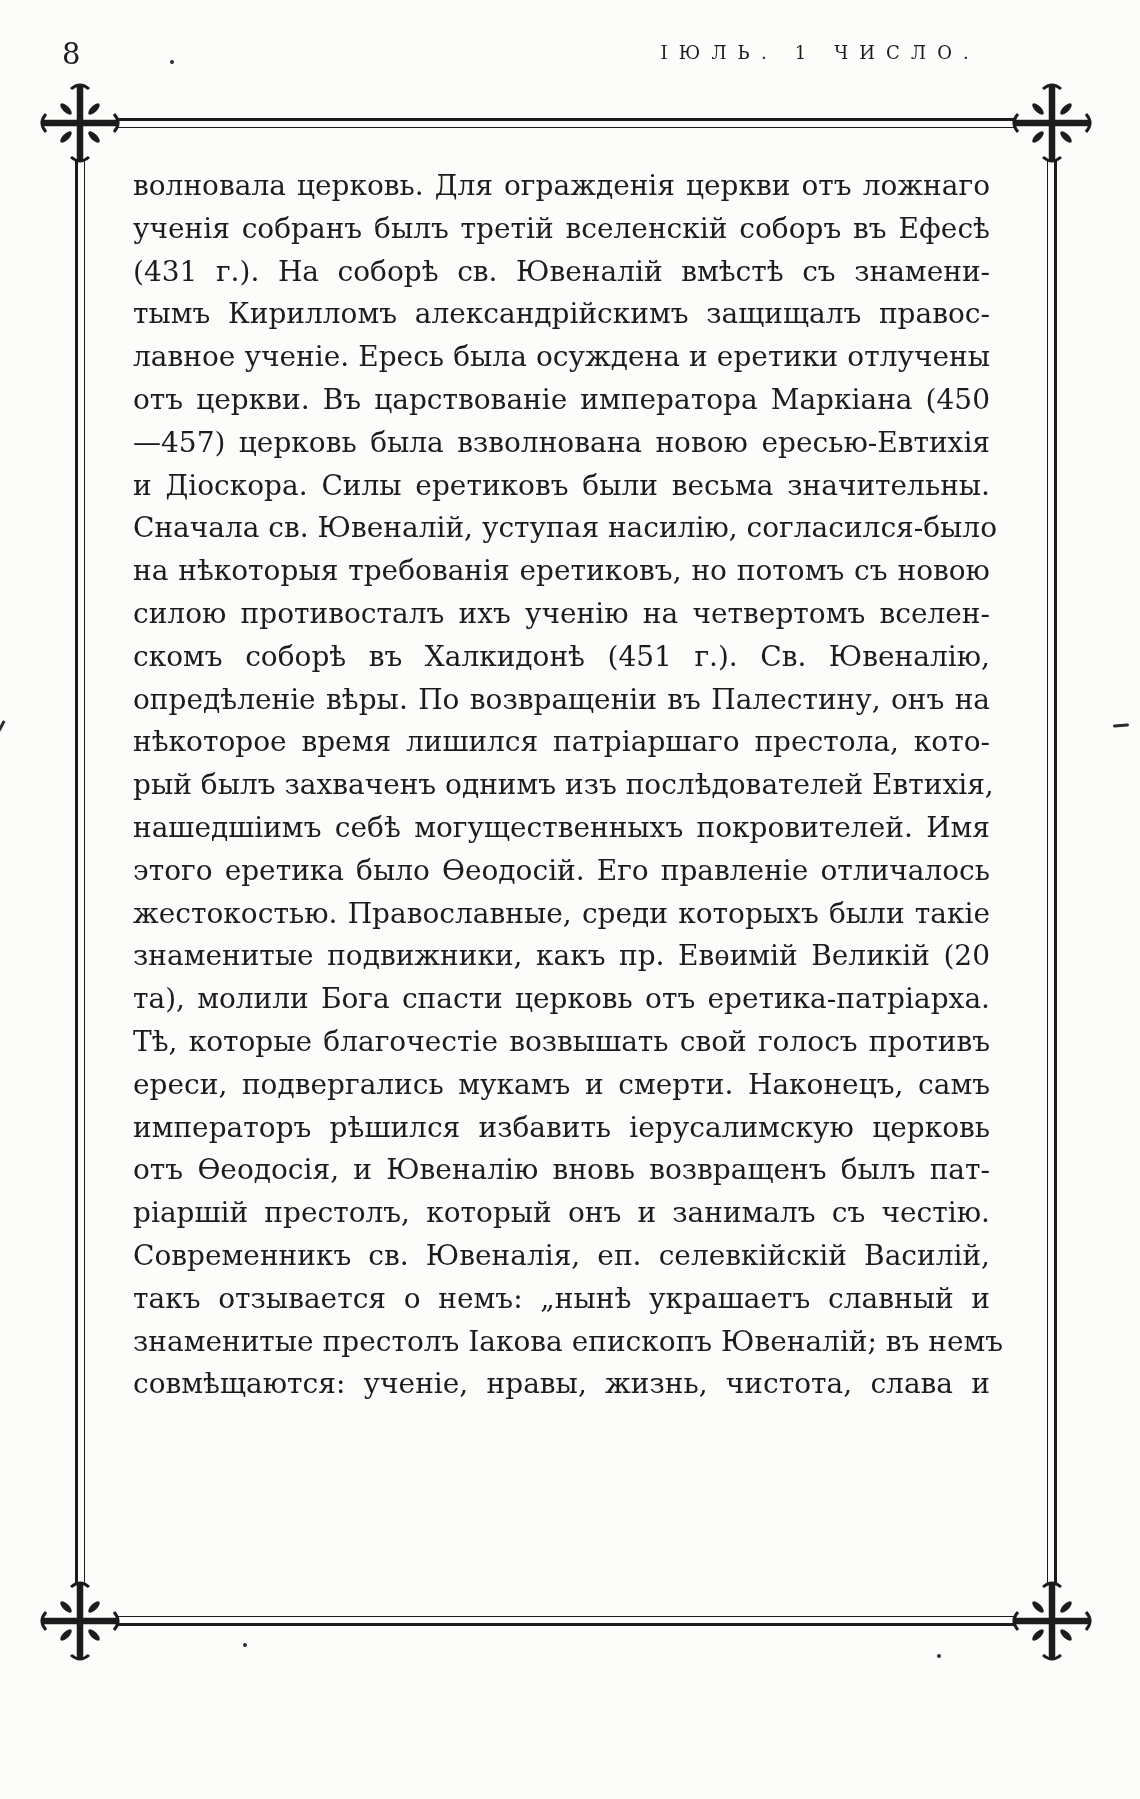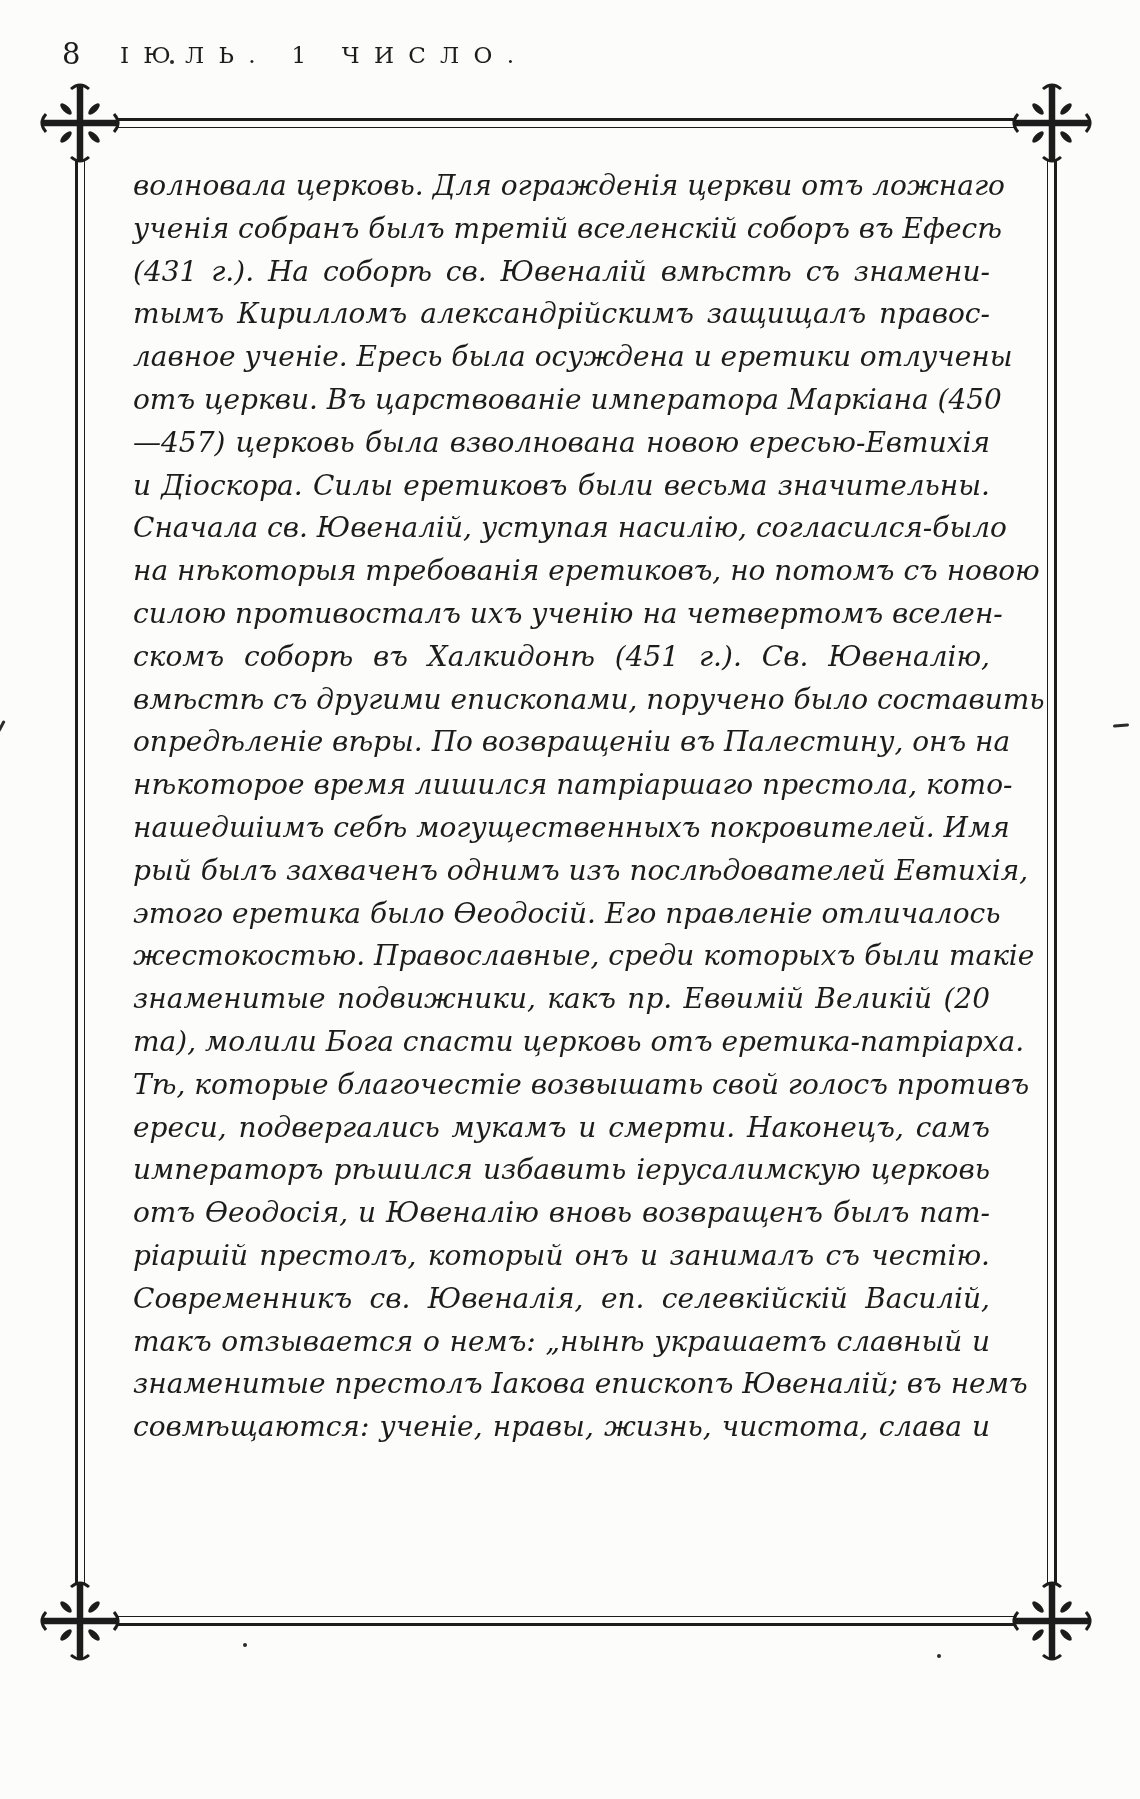--- a/index.html
+++ b/index.html
@@ -4,40 +4,40 @@
 <style>
   html,body{margin:0;padding:0;background:#e9e9e6;}
   .page{
     position:relative;width:1140px;height:1799px;margin:0 auto;
     background:#fcfcfa;color:#1c1c1c;overflow:hidden;
     font-family:"DejaVu Serif","Liberation Serif",serif;
   }
   
   .pagenum{position:absolute;left:62px;top:40px;font-size:29px;line-height:1;}
   .runhead{
-    position:absolute;left:120px;top:44px;width:860px;text-align:left;
-    font-size:23px;line-height:1;letter-spacing:0.62em;white-space:nowrap;
+    position:absolute;left:120px;top:44px;width:860px;text-align:right;
+    font-size:18px;line-height:1;letter-spacing:0.62em;white-space:nowrap;
   }
   
   .edge{position:absolute;box-sizing:border-box;}
   .edge-top   {left:116px;top:118px;width:900px;height:10px;border-top:3px solid currentColor;border-bottom:1.6px solid currentColor;}
   .edge-bottom{left:116px;top:1616px;width:900px;height:10px;border-top:1.6px solid currentColor;border-bottom:3px solid currentColor;}
   .edge-left  {left:75px;top:160px;width:10px;height:1424px;border-left:3px solid currentColor;border-right:1.6px solid currentColor;}
   .edge-right {left:1047px;top:160px;width:10px;height:1424px;border-right:3px solid currentColor;border-left:1.6px solid currentColor;}
   
   .cross-wrap{position:absolute;width:84px;height:84px;}
   .cross-wrap svg{display:block;width:84px;height:84px;}
   .cross-tl{left:38px;top:81px;}
   .cross-tr{left:1010px;top:81px;}
   .cross-bl{left:38px;top:1579px;}
   .cross-br{left:1010px;top:1579px;}
   
   .textcol{
     position:absolute;left:133px;top:165px;width:857px;
-    font-size:28px;line-height:42.8px;font-style:italic;
+    font-size:28px;line-height:42.8px;
   }
   .tline{text-align:justify;text-align-last:justify;height:42.8px;white-space:nowrap;}
   .tline-last{text-align-last:left;}
   
   .speck{position:absolute;background:#2b2b2b;border-radius:50%;}
   .spk-dot1{left:170px;top:60px;width:4px;height:4px;}
   .spk-dash{left:1113px;top:724px;width:16px;height:3px;border-radius:2px;transform:rotate(-5deg);}
   .spk-tick{left:0px;top:720px;width:3px;height:12px;border-radius:2px;transform:rotate(28deg);}
   .spk-dot2{left:243px;top:1643px;width:4px;height:4px;}
   .spk-dot3{left:937px;top:1654px;width:4px;height:4px;}
@@ -152,25 +152,24 @@
       <div class="tline">(431 г.). На соборѣ св. Ювеналій вмѣстѣ съ знамени-</div>
       <div class="tline">тымъ Кирилломъ александрійскимъ защищалъ правос-</div>
       <div class="tline">лавное ученіе. Ересь была осуждена и еретики отлучены</div>
       <div class="tline">отъ церкви. Въ царствованіе императора Маркіана (450</div>
       <div class="tline">—457) церковь была взволнована новою ересью-Евтихія</div>
       <div class="tline">и Діоскора. Силы еретиковъ были весьма значительны.</div>
       <div class="tline">Сначала св. Ювеналій, уступая насилію, согласился-было</div>
       <div class="tline">на нѣкоторыя требованія еретиковъ, но потомъ съ новою</div>
       <div class="tline">силою противосталъ ихъ ученію на четвертомъ вселен-</div>
       <div class="tline">скомъ соборѣ въ Халкидонѣ (451 г.). Св. Ювеналію,</div>
-      <div class="tline">вмѣстѣ съ другими епископами, поручено было составить</div>
       <div class="tline">опредѣленіе вѣры. По возвращеніи въ Палестину, онъ на</div>
       <div class="tline">нѣкоторое время лишился патріаршаго престола, кото-</div>
+      <div class="tline">рый былъ захваченъ однимъ изъ послѣдователей Евтихія,</div>
       <div class="tline">нашедшіимъ себѣ могущественныхъ покровителей. Имя</div>
-      <div class="tline">рый былъ захваченъ однимъ изъ послѣдователей Евтихія,</div>
       <div class="tline">этого еретика было Ѳеодосій. Его правленіе отличалось</div>
       <div class="tline">жестокостью. Православные, среди которыхъ были такіе</div>
       <div class="tline">знаменитые подвижники, какъ пр. Евѳимій Великій (20</div>
       <div class="tline">та), молили Бога спасти церковь отъ еретика-патріарха.</div>
       <div class="tline">Тѣ, которые благочестіе возвышать свой голосъ противъ</div>
       <div class="tline">ереси, подвергались мукамъ и смерти. Наконецъ, самъ</div>
       <div class="tline">императоръ рѣшился избавить іерусалимскую церковь</div>
       <div class="tline">отъ Ѳеодосія, и Ювеналію вновь возвращенъ былъ пат-</div>
       <div class="tline">ріаршій престолъ, который онъ и занималъ съ честію.</div>
       <div class="tline">Современникъ св. Ювеналія, еп. селевкійскій Василій,</div>

